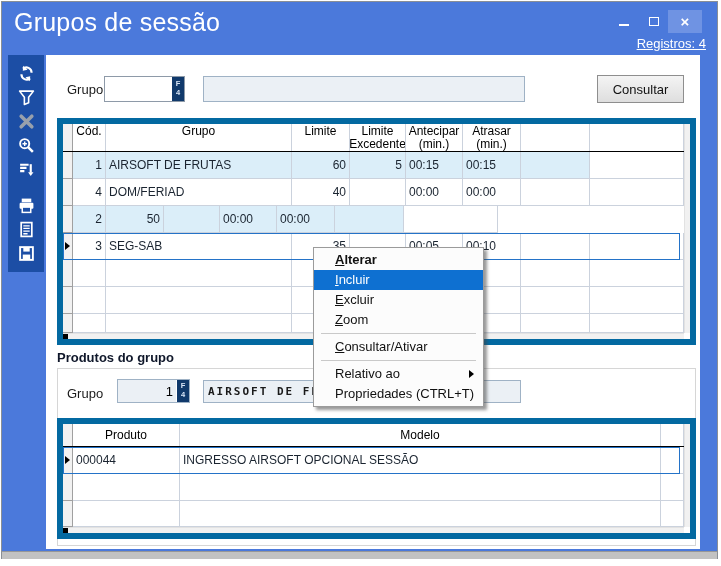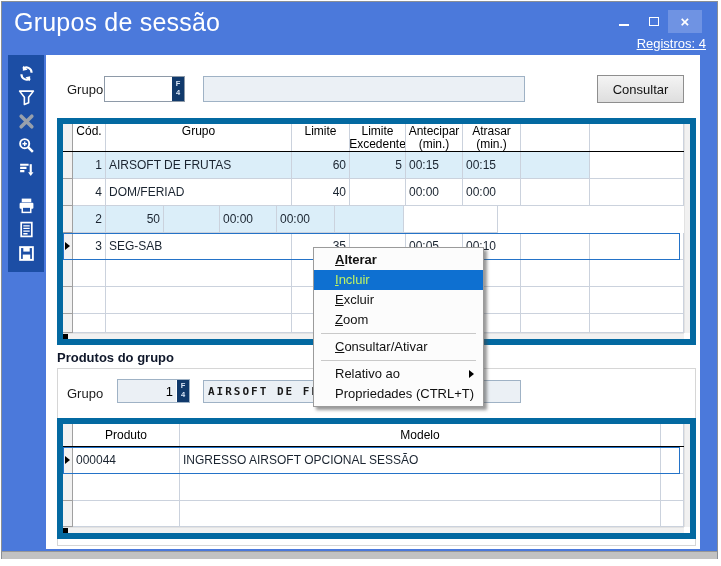--- a/index.html
+++ b/index.html
@@ -80,21 +80,21 @@
   #produtos-box { position:absolute; left:57px; top:368px; width:639px; height:178px; border:1px solid #D6D6D6; }
   .mono input { font-family:"DejaVu Sans Mono", monospace; font-size:11px; letter-spacing:2px; font-weight:bold; color:#1A1A1A; }
 
   
   #ctx-menu { position:absolute; left:313px; top:247px; width:171px; background:#FCFCFC;
     border:1px solid #9B9B9B; box-shadow:3px 3px 3px rgba(70,70,70,.55); padding:2px 0; z-index:50; }
   .mi { height:20px; line-height:20px; padding-left:21px; font-size:13px; color:#111; position:relative; }
   .mi .lbl { display:block; }
   .mi.mn .lbl::first-letter { text-decoration:underline; }
   .mi.bold { font-weight:bold; }
-  .mi.hl { background:#0E70D1; color:#bef264; margin:0; padding-left:21px; }
+  .mi.hl { background:#0E70D1; color:#ffffff; margin:0; padding-left:21px; }
   .sep { height:1px; background:#C9C9C9; margin:3px 7px; }
   .sub-arrow { position:absolute; right:9px; top:6px; width:0; height:0;
     border-left:5px solid #000; border-top:4px solid transparent; border-bottom:4px solid transparent; }
 </style>
 </head>
 <body>
 
 <div id="screen">
 
   <div id="window-frame"></div>

